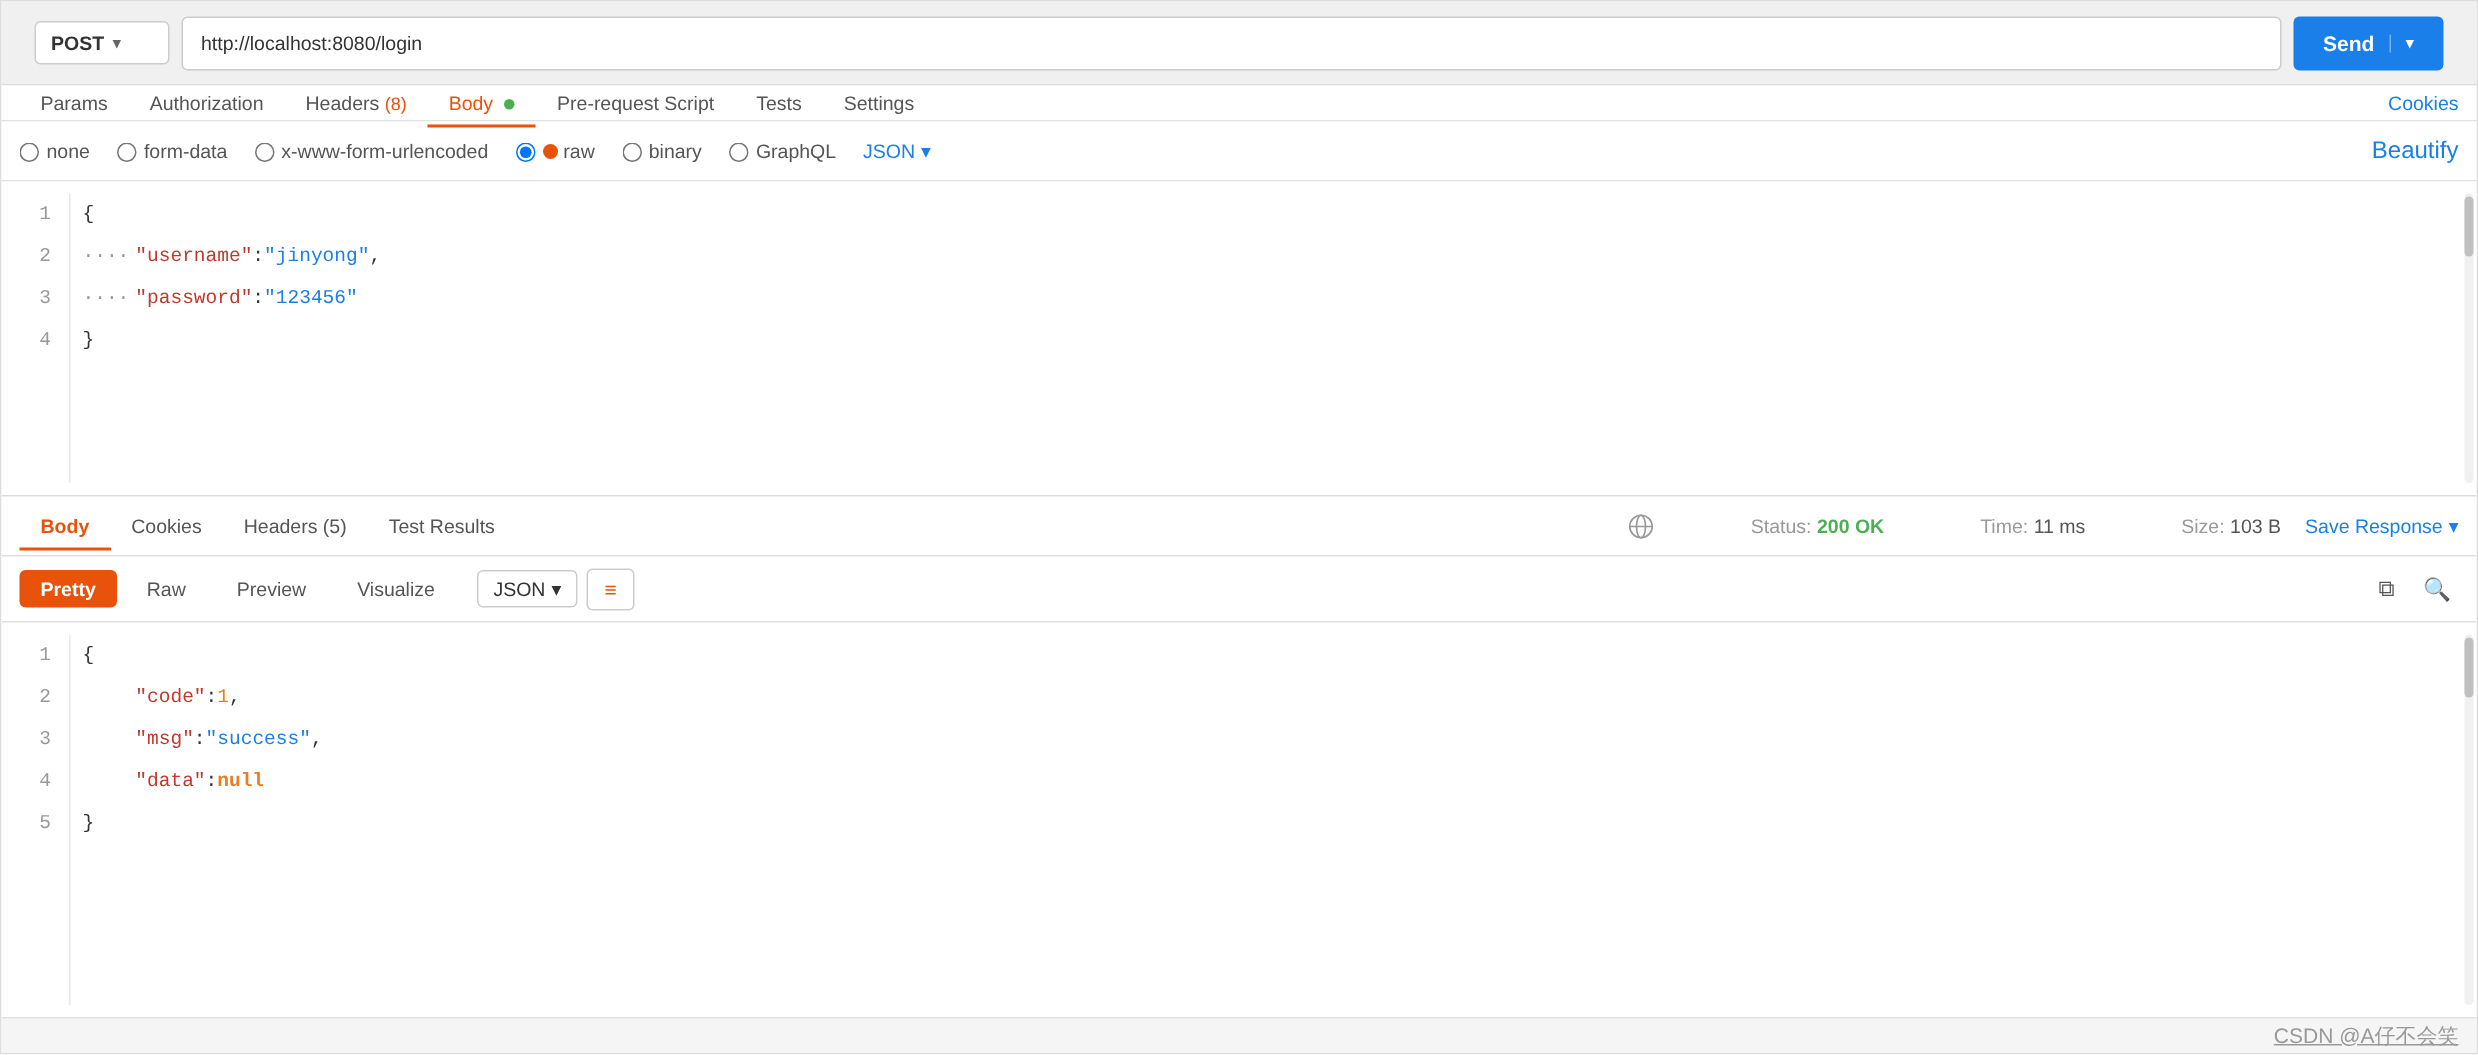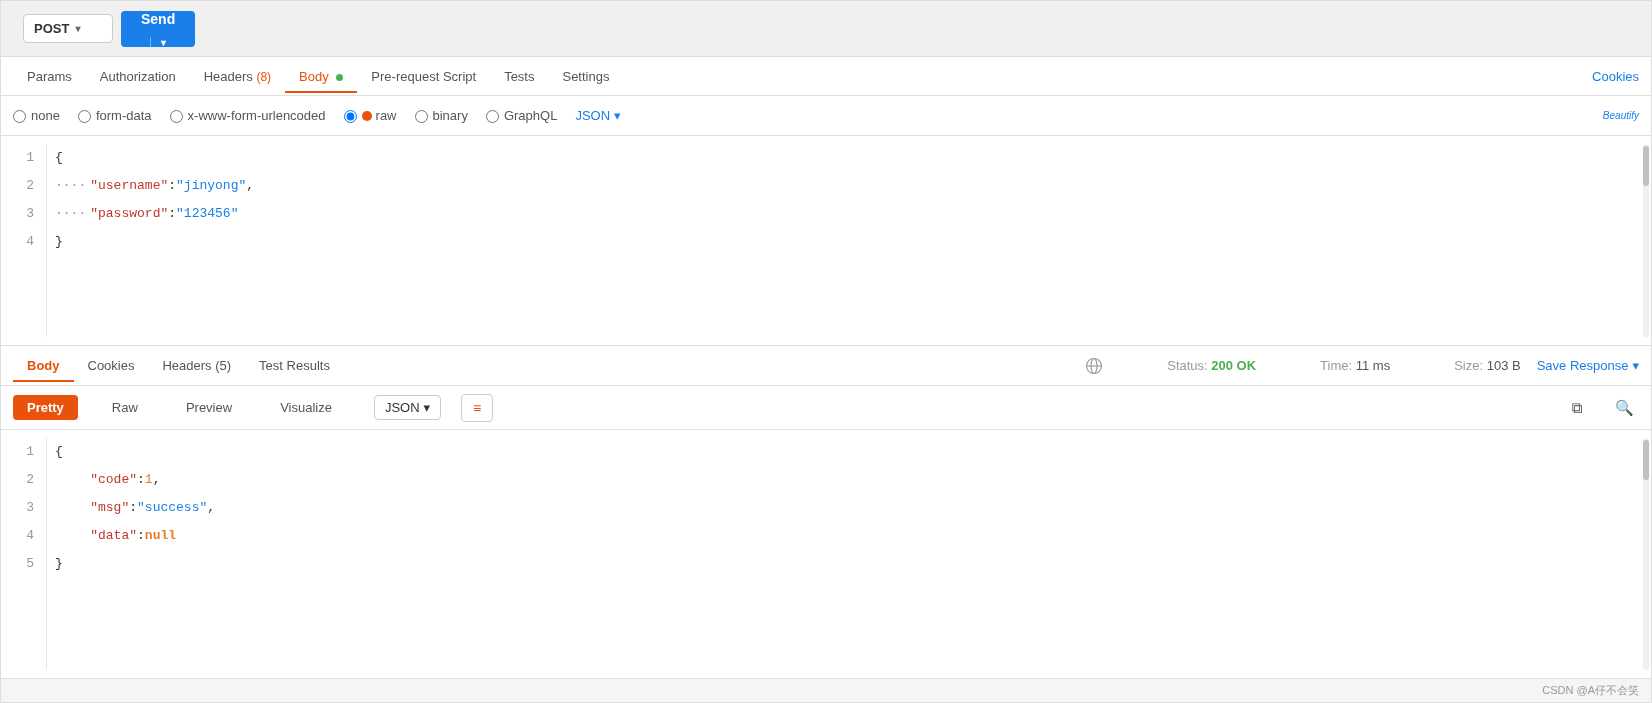--- a/index.html
+++ b/index.html
@@ -71,37 +71,36 @@
       background: #1a7fe8;
       color: #fff;
       border: none;
       border-radius: 4px;
       padding: 0 20px;
       height: 36px;
       font-size: 14px;
       font-weight: 600;
       cursor: pointer;
       gap: 10px;
-      flex-direction: column;
     }
 
     .send-btn .chevron {
       font-size: 10px;
       border-left: 1px solid rgba(255,255,255,0.4);
       padding-left: 10px;
     }
 
     
     .request-tabs {
       display: flex;
       align-items: center;
       padding: 0 12px;
       border-bottom: 1px solid #e0e0e0;
       background: #fff;
-      height: 39px;
+      height: 24px;
     }
 
     .tab {
       padding: 8px 14px;
       cursor: pointer;
       font-size: 13px;
       color: #555;
       position: relative;
       white-space: nowrap;
     }
@@ -165,23 +164,22 @@
     }
 
     .radio-option input[type="radio"] {
       cursor: pointer;
     }
 
     .body-type-spacer { flex: 1; }
 
     .beautify-btn {
       color: #1a7fe8;
-      font-size: 10px;
-      cursor: pointer;
-      font-style: italic;
+      font-size: 16px;
+      cursor: pointer;
     }
 
     .json-dropdown {
       display: flex;
       align-items: center;
       gap: 4px;
       color: #1a7fe8;
       font-size: 13px;
       cursor: pointer;
       font-weight: 500;
@@ -322,21 +320,21 @@
       width: 18px;
       height: 18px;
       color: #999;
     }
 
     
     .response-toolbar {
       display: flex;
       align-items: center;
       padding: 8px 12px;
-      gap: 20px;
+      gap: 6px;
       border-bottom: 1px solid #e0e0e0;
       height: 44px;
     }
 
     .format-tab {
       padding: 5px 14px;
       font-size: 13px;
       cursor: pointer;
       border-radius: 4px;
       color: #555;
@@ -403,34 +401,36 @@
       height: 24px;
       background: #f5f5f5;
       border-top: 1px solid #e0e0e0;
       display: flex;
       align-items: center;
       justify-content: flex-end;
       padding: 0 12px;
     }
 
     .footer-text {
-      font-size: 11px;
+      font-size: 14px;
       color: #999;
+      text-decoration: underline;
     }
   </style>
 </head>
 <body>
 
 <div class="app-container">
 
   <div class="url-bar">
     <div class="method-select">
       <span>POST</span>
       <span class="chevron">▾</span>
     </div>
+    <input class="url-input" type="text" value="http://localhost:8080/login" style="">
     <button class="send-btn">
       <span>Send</span>
       <span class="chevron">▾</span>
     </button>
   </div>
 
   <div class="request-tabs">
     <div class="tab">
       <span>Params</span>
     </div>

